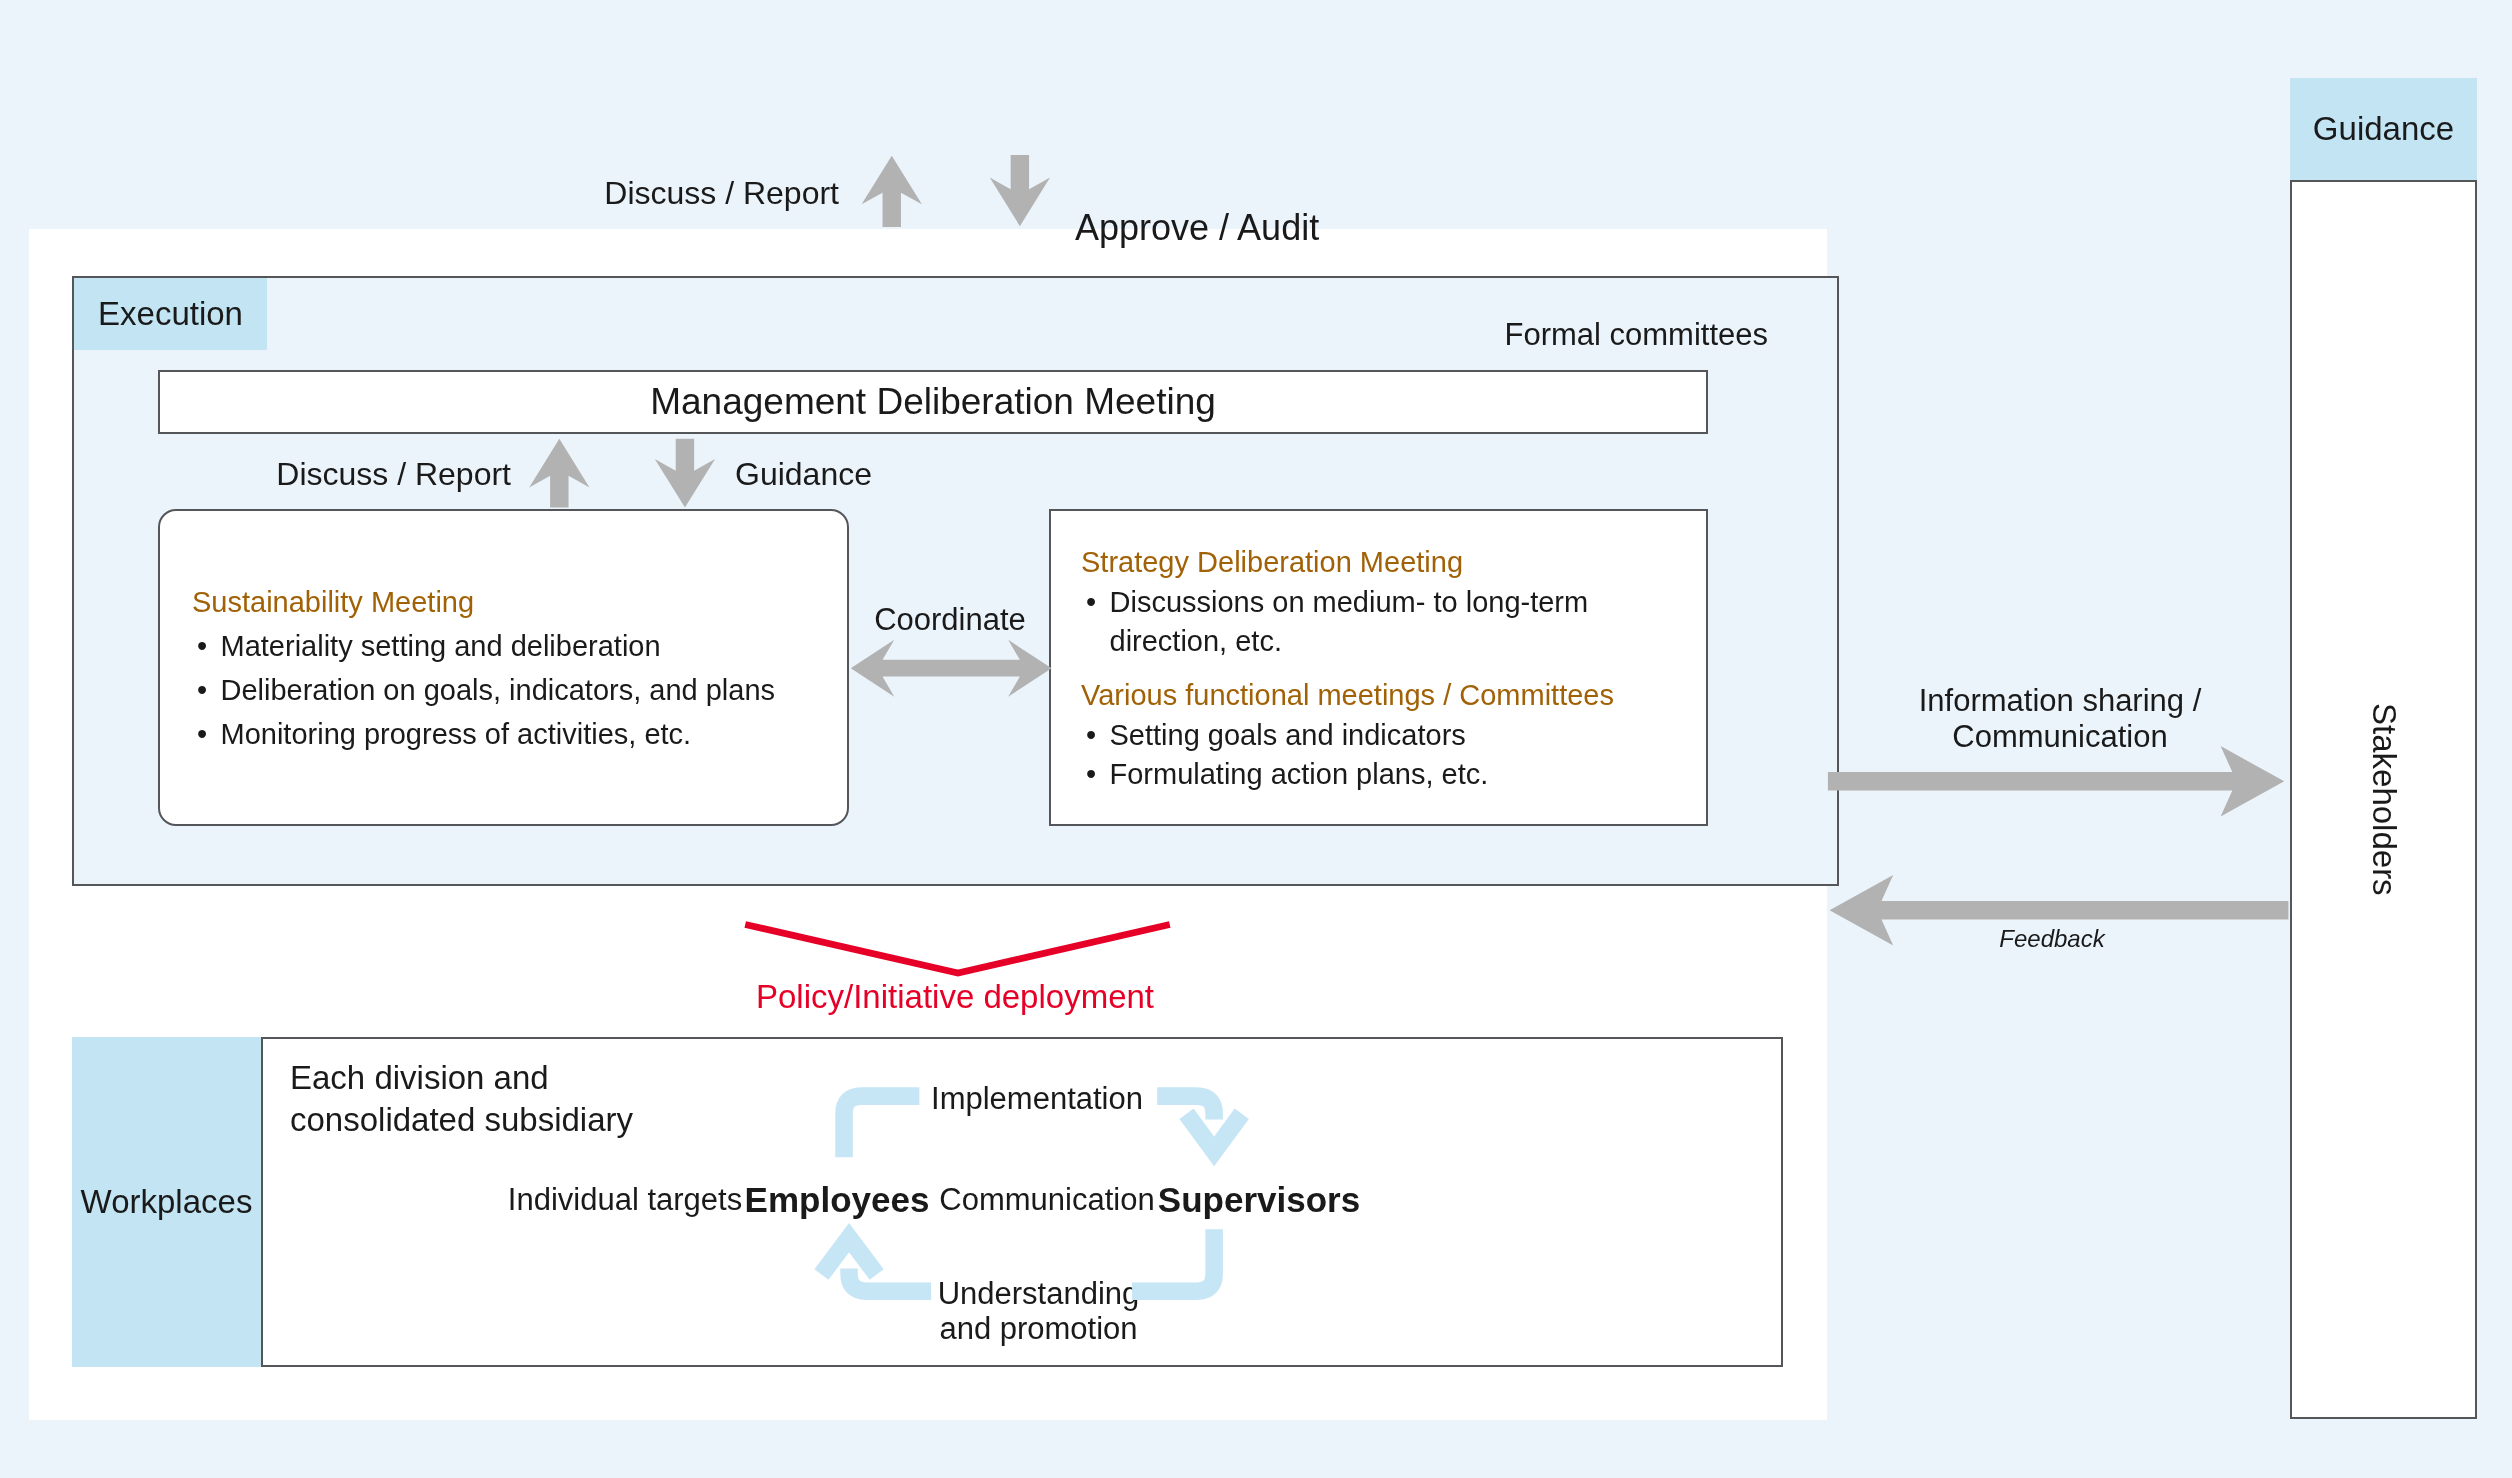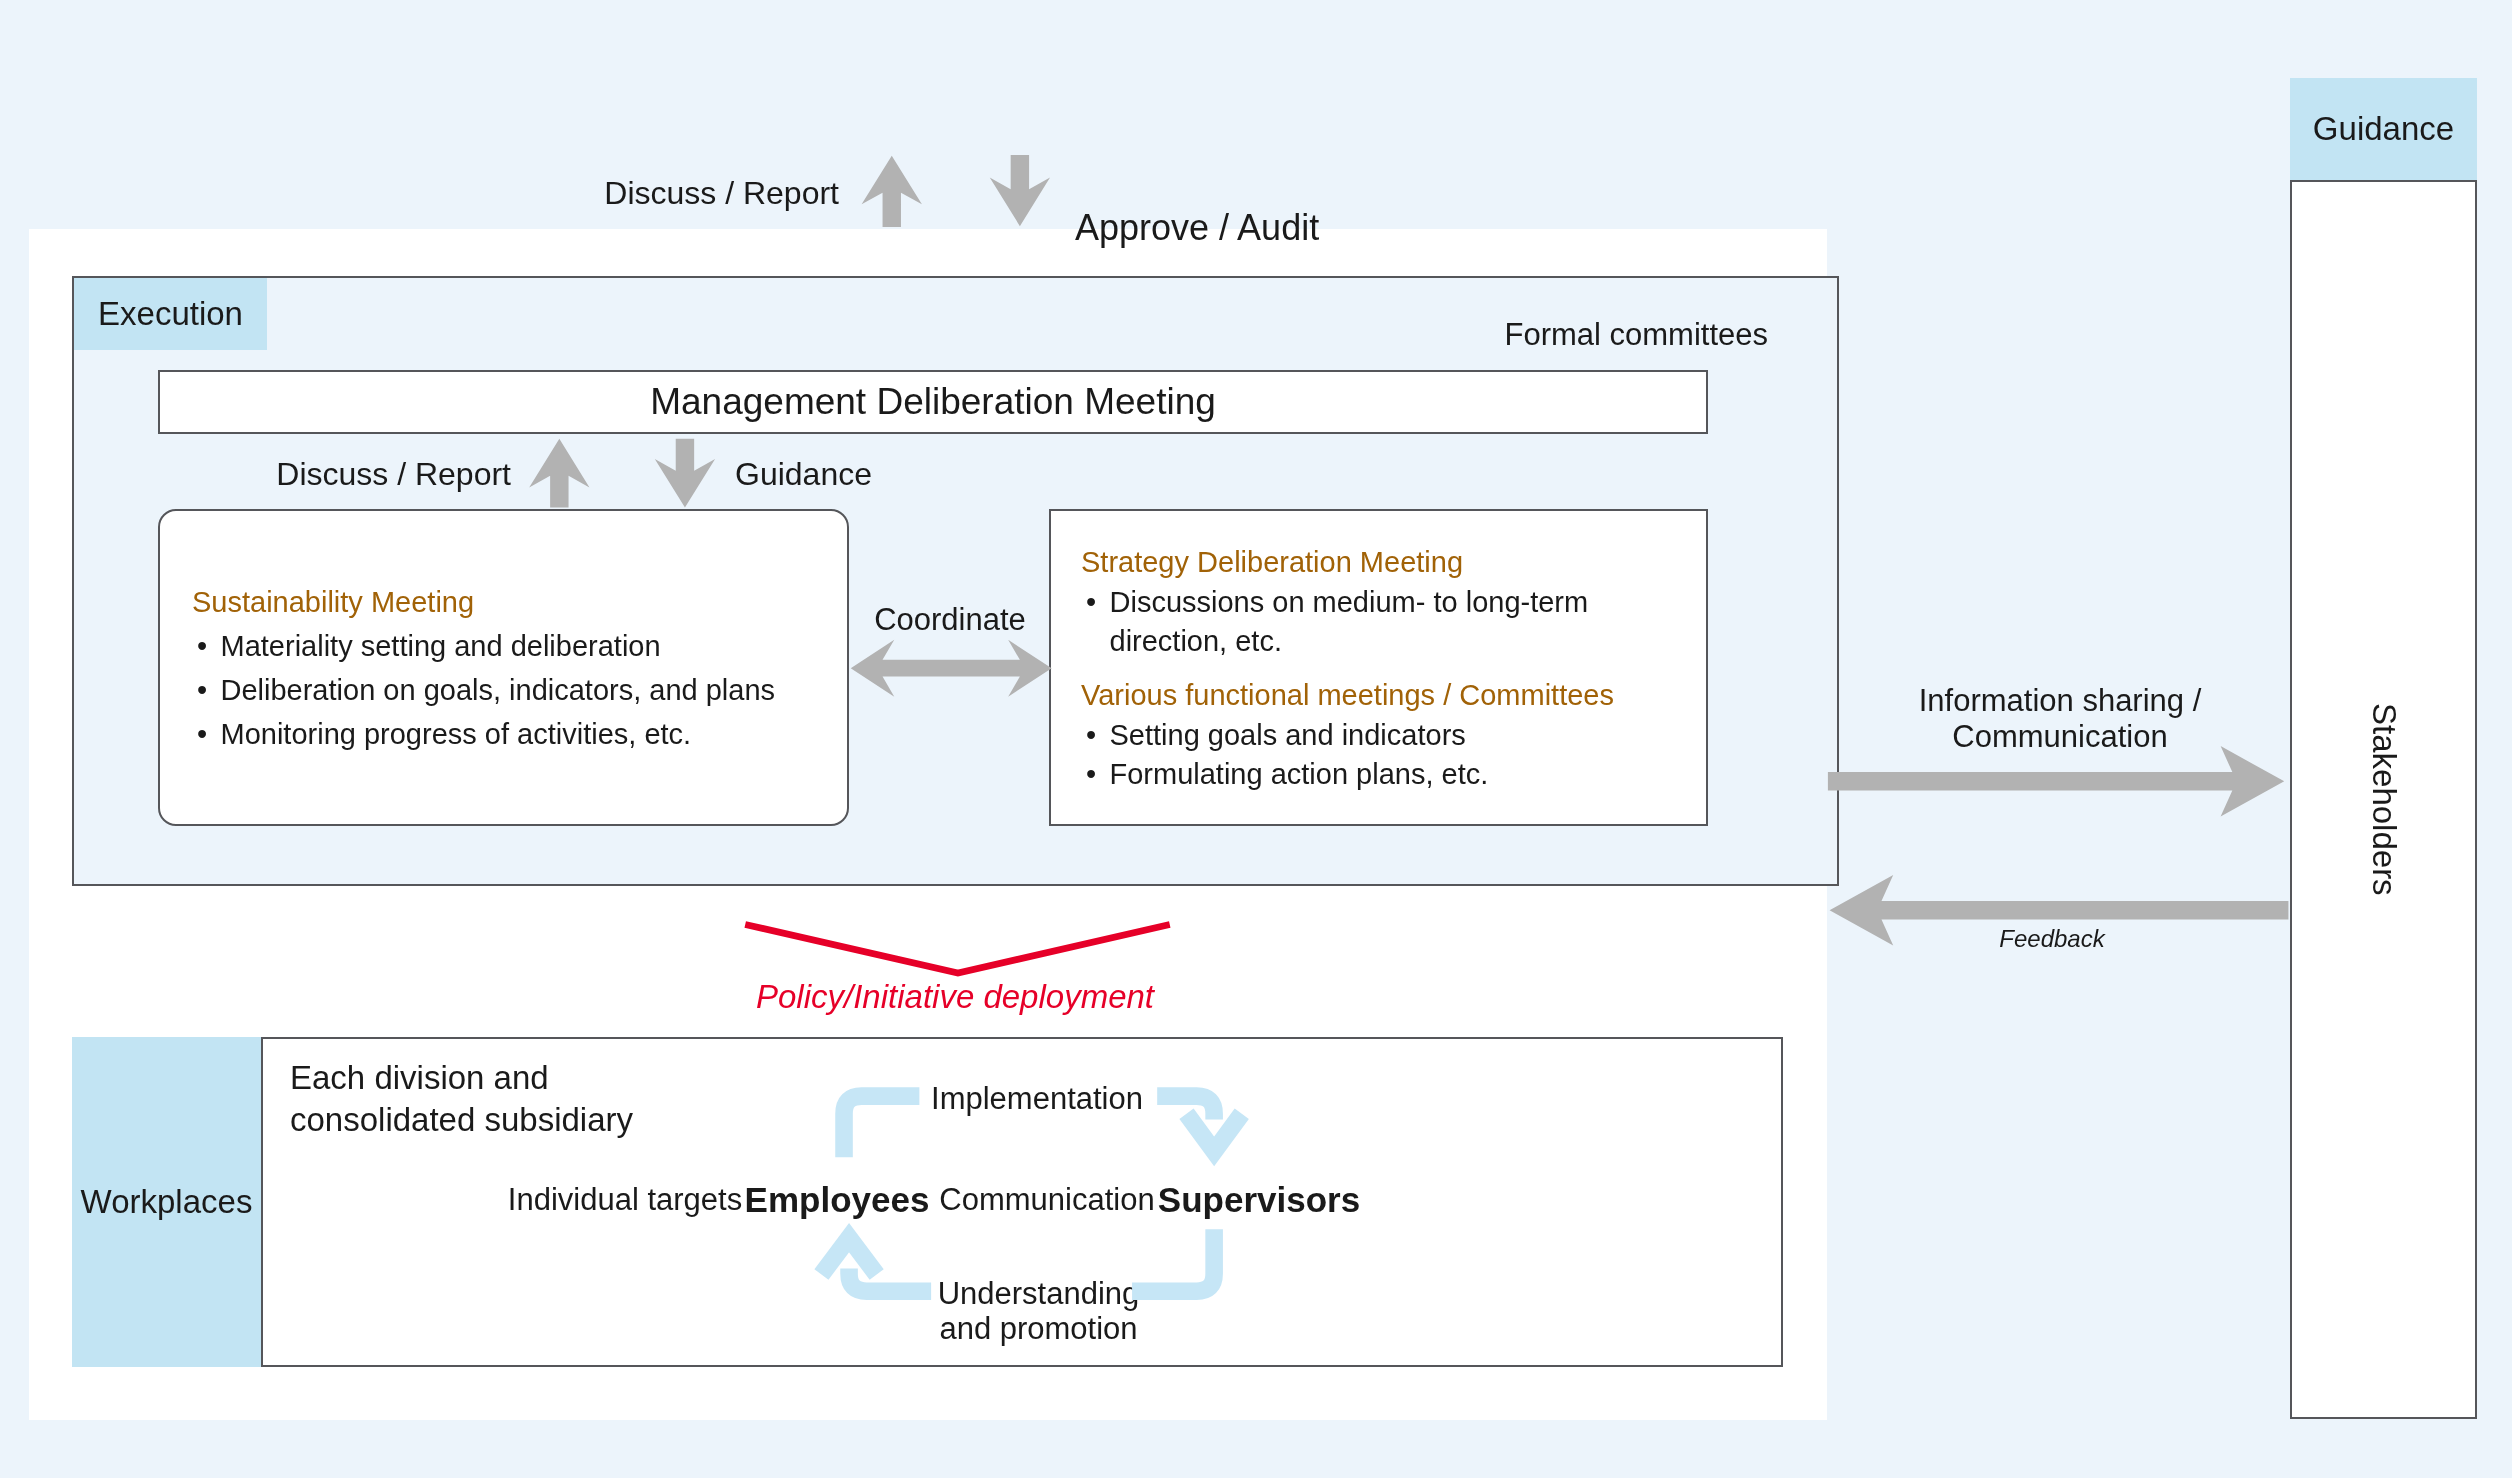--- a/index.html
+++ b/index.html
@@ -6,21 +6,21 @@
   .canvas{position:relative;width:2512px;height:1478px;background:#ecf4fb;
           font-family:"Liberation Sans",sans-serif;color:#1a1a1a;overflow:hidden;}
   .abs{position:absolute;box-sizing:border-box;}
   .box{position:absolute;box-sizing:border-box;background:#ffffff;border:2.5px solid #55565a;}
   .tab{position:absolute;box-sizing:border-box;background:#c2e4f3;display:flex;
        align-items:center;justify-content:center;font-size:33px;}
   .flexcenter{display:flex;align-items:center;justify-content:center;}
   .label{position:absolute;white-space:nowrap;font-size:31px;}
   .ctr{transform:translate(-50%,-50%);}
   .vctr{transform:translateY(-50%);}
-  .red{color:#e60028;font-style:italic;}
+  .red{color:#e60028;}
   .bold42{font-weight:bold;font-size:35px;}
   .meetingbox{display:flex;flex-direction:column;justify-content:center;}
   .mtitle{font-size:29px;color:#a16207;white-space:nowrap;line-height:44px;}
   .bullet{position:relative;padding-left:28.5px;font-size:29px;line-height:44px;}
   .bullet::before{content:"\2022";position:absolute;left:5px;}
   .nowrap{white-space:nowrap;}
   .strat .mtitle{line-height:42px;}
   .strat .bullet{line-height:39px;}
   svg{position:absolute;left:0;top:0;}
   .vertical{writing-mode:vertical-rl;text-orientation:mixed;font-size:33px;}

